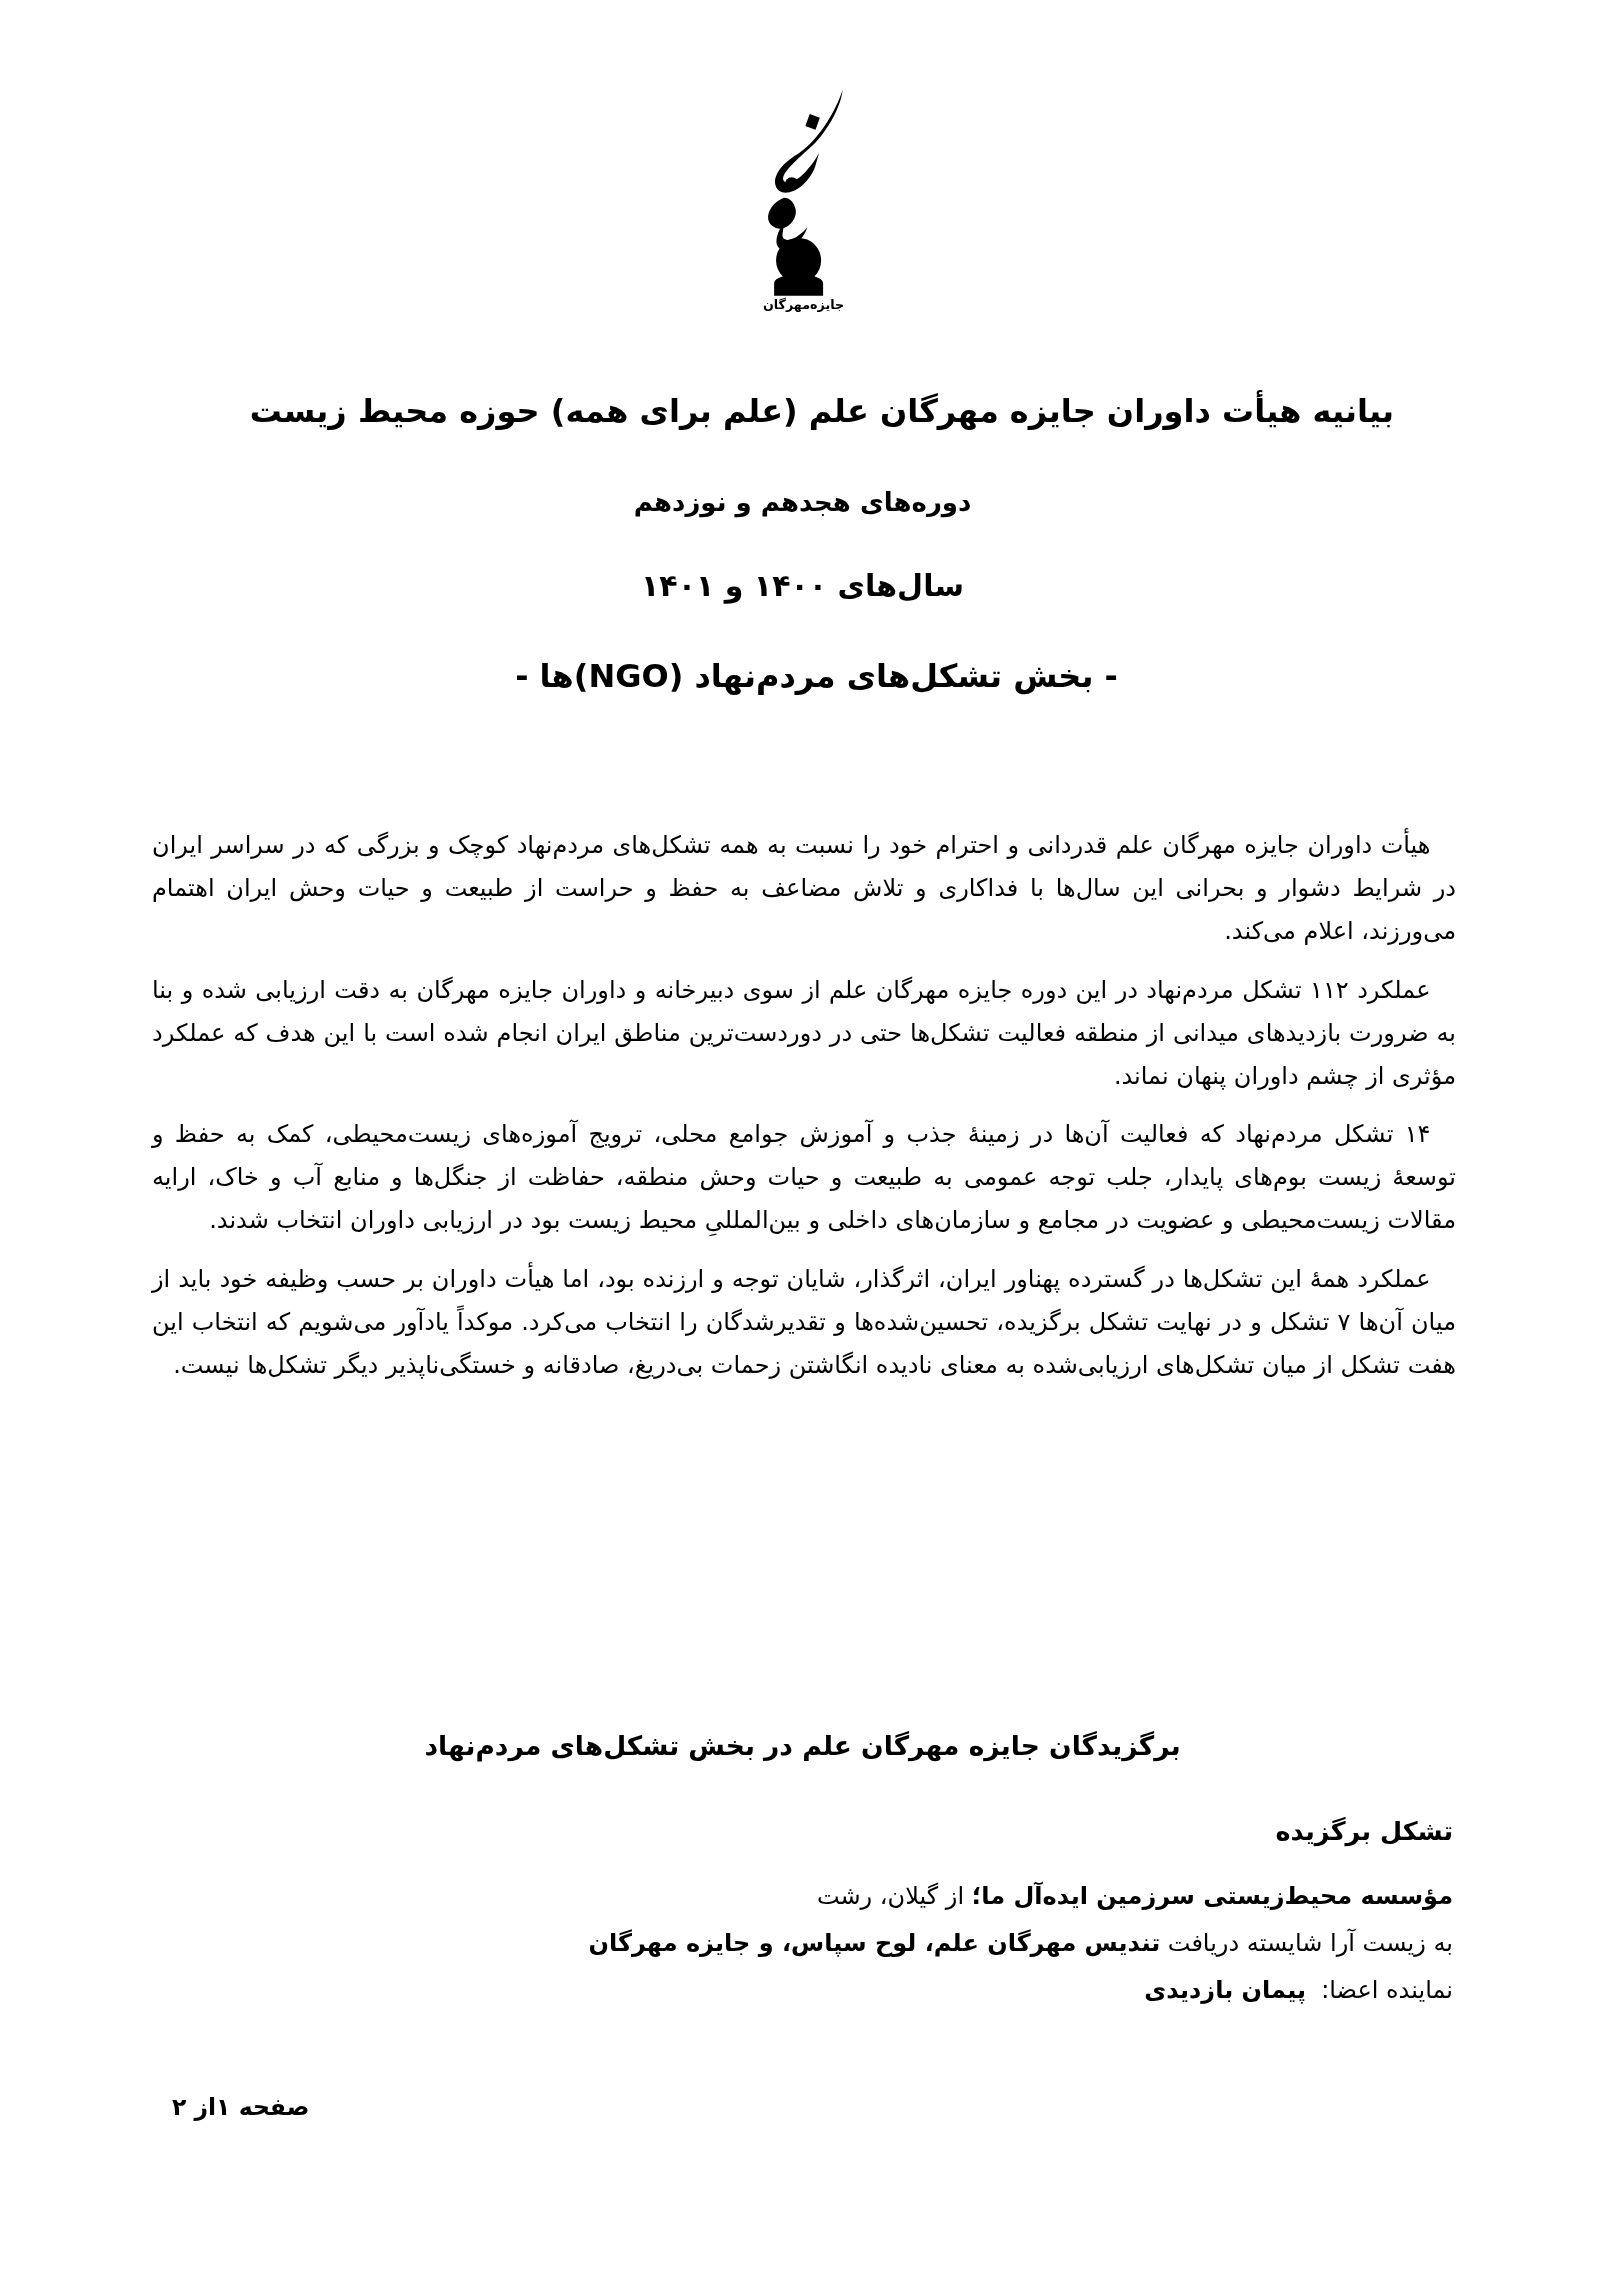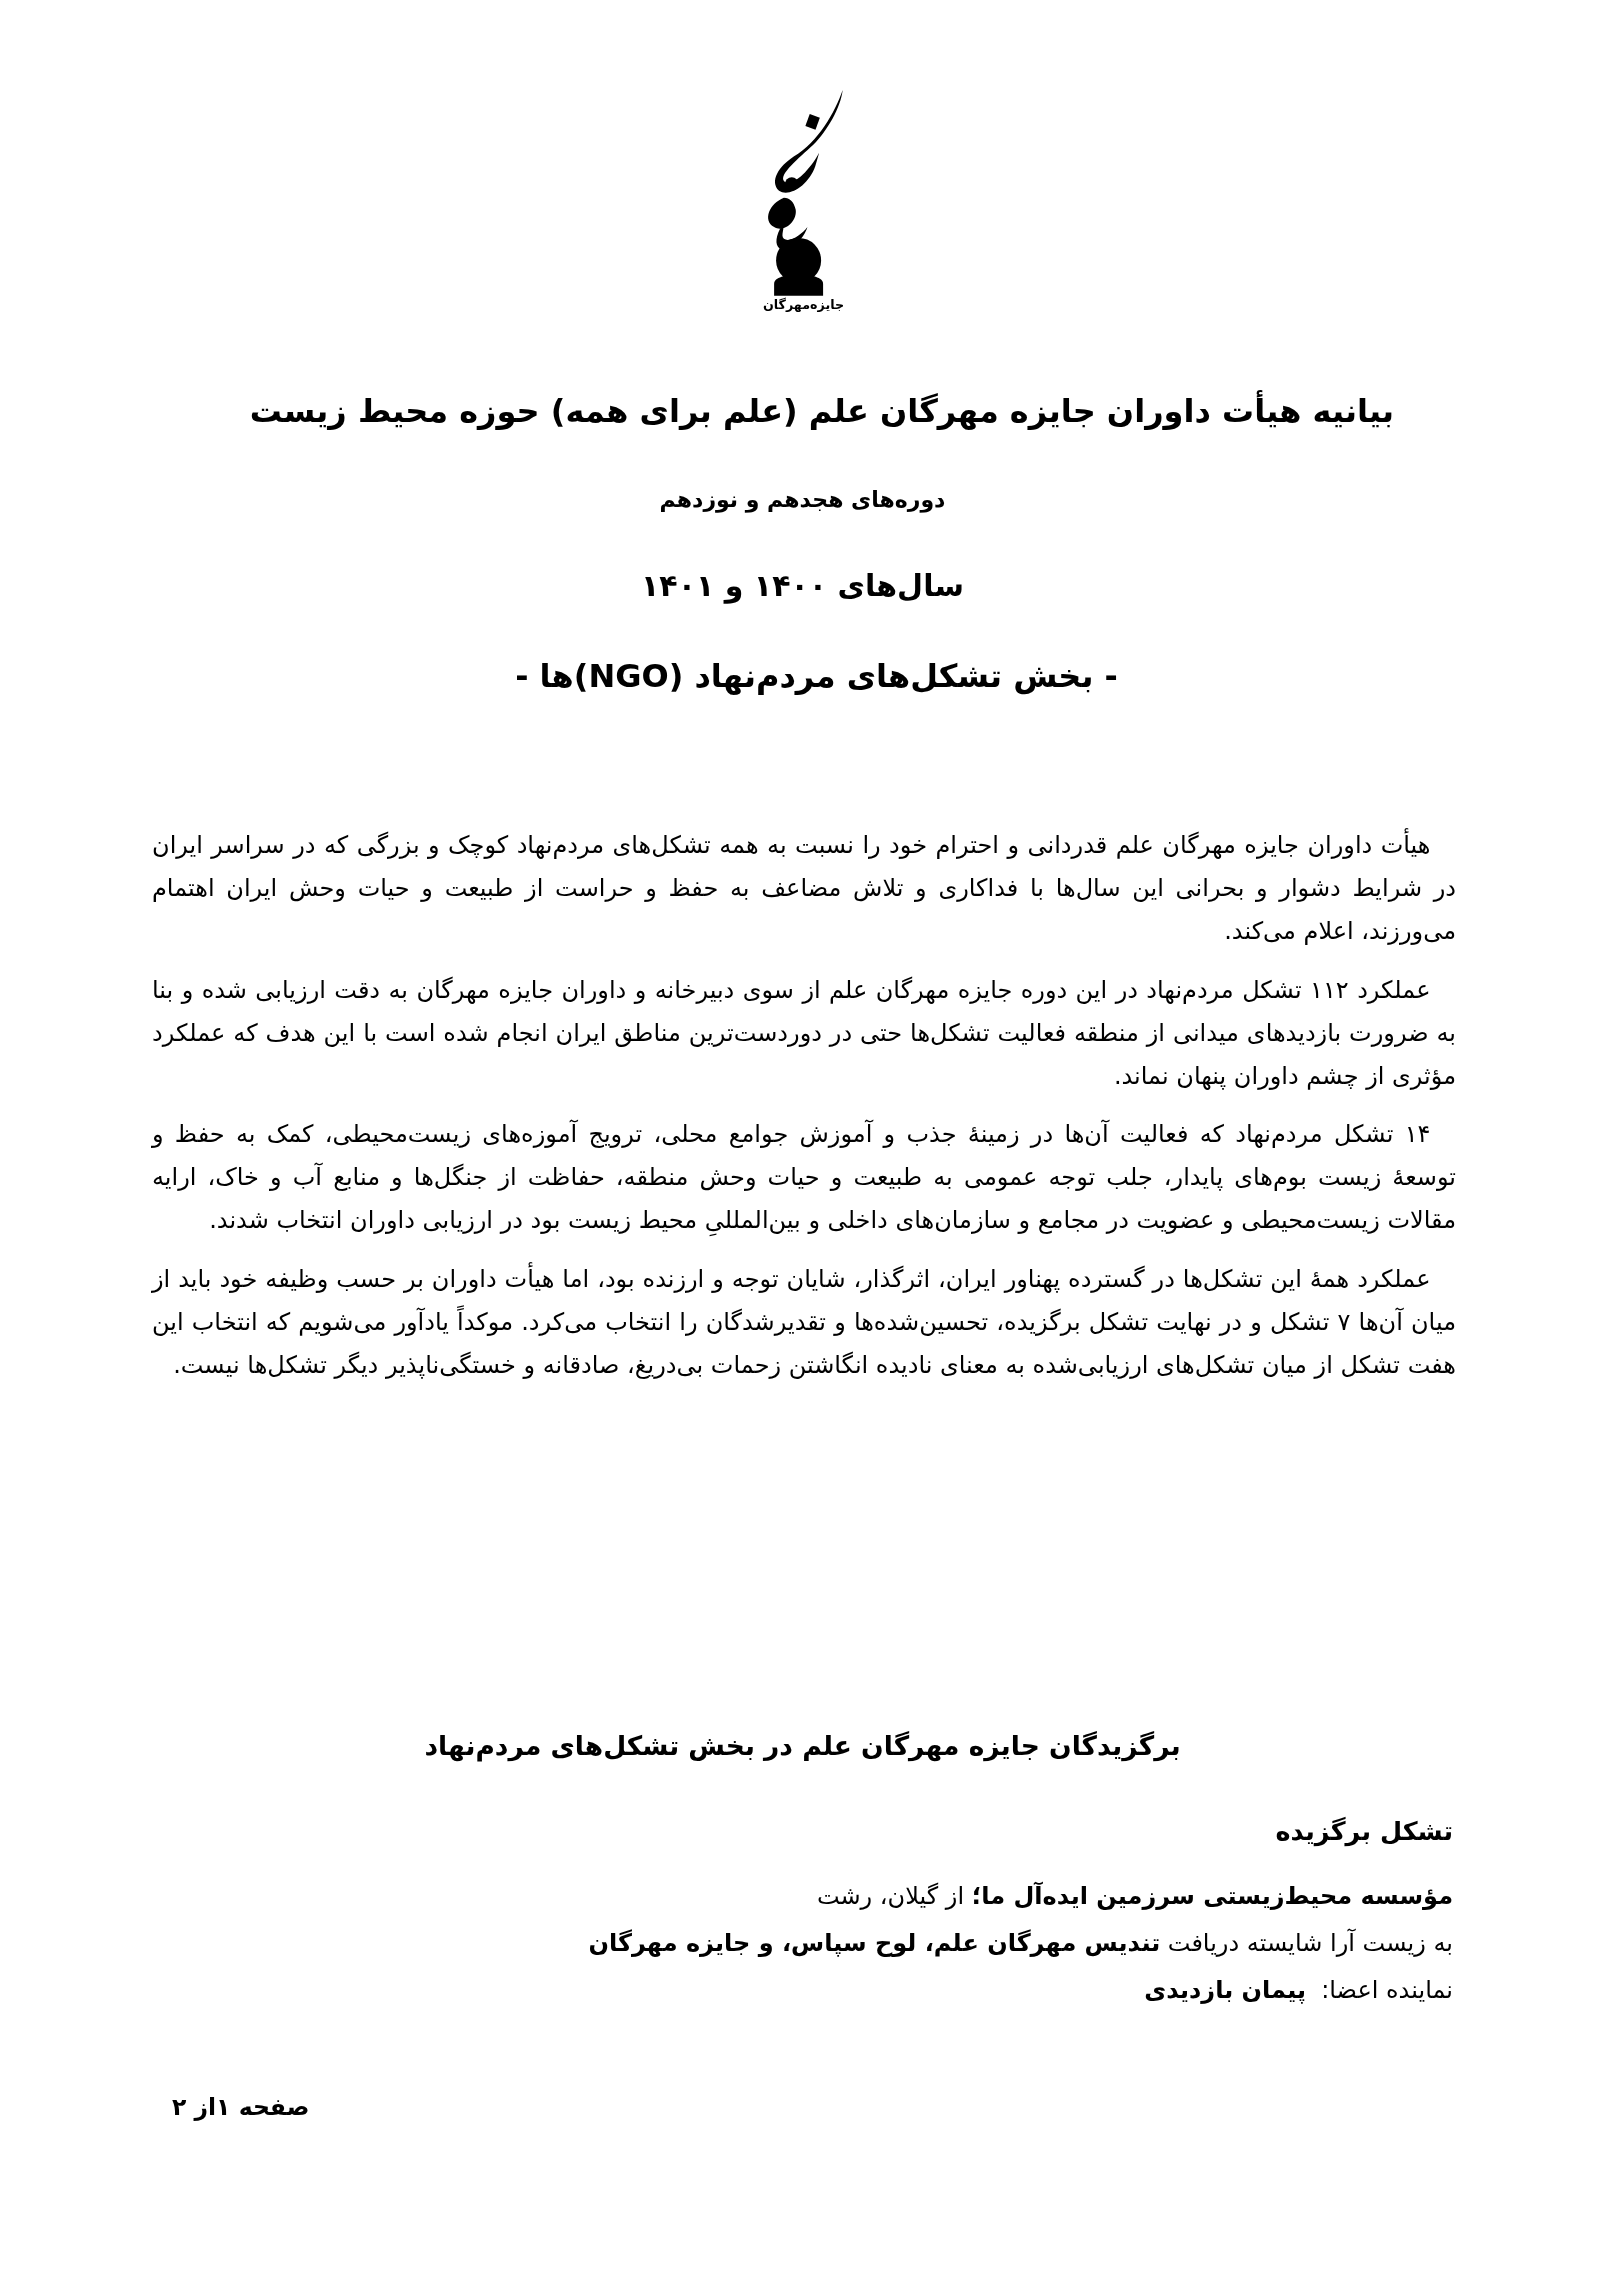--- a/index.html
+++ b/index.html
@@ -25,21 +25,21 @@
   .logo svg { width: 100%; height: 100%; display: block; }
   .heading {
     position: absolute;
     left: 0;
     right: 0;
     text-align: center;
     font-weight: bold;
     direction: rtl;
   }
   .h-title { top: 392px; font-size: 32px; padding-left: 39px; }
-  .h-period { top: 487px; font-size: 22px; }
+  .h-period { top: 487px; font-size: 26px; }
   .h-years { top: 568px; font-size: 30px; text-align: center; }
   .h-section { top: 657px; font-size: 32px; padding-left: 28px; }
 
   .body-text {
     position: absolute;
     left: 152px;
     width: 1304px;
     direction: rtl;
     text-align: justify;
     font-size: 24px;

